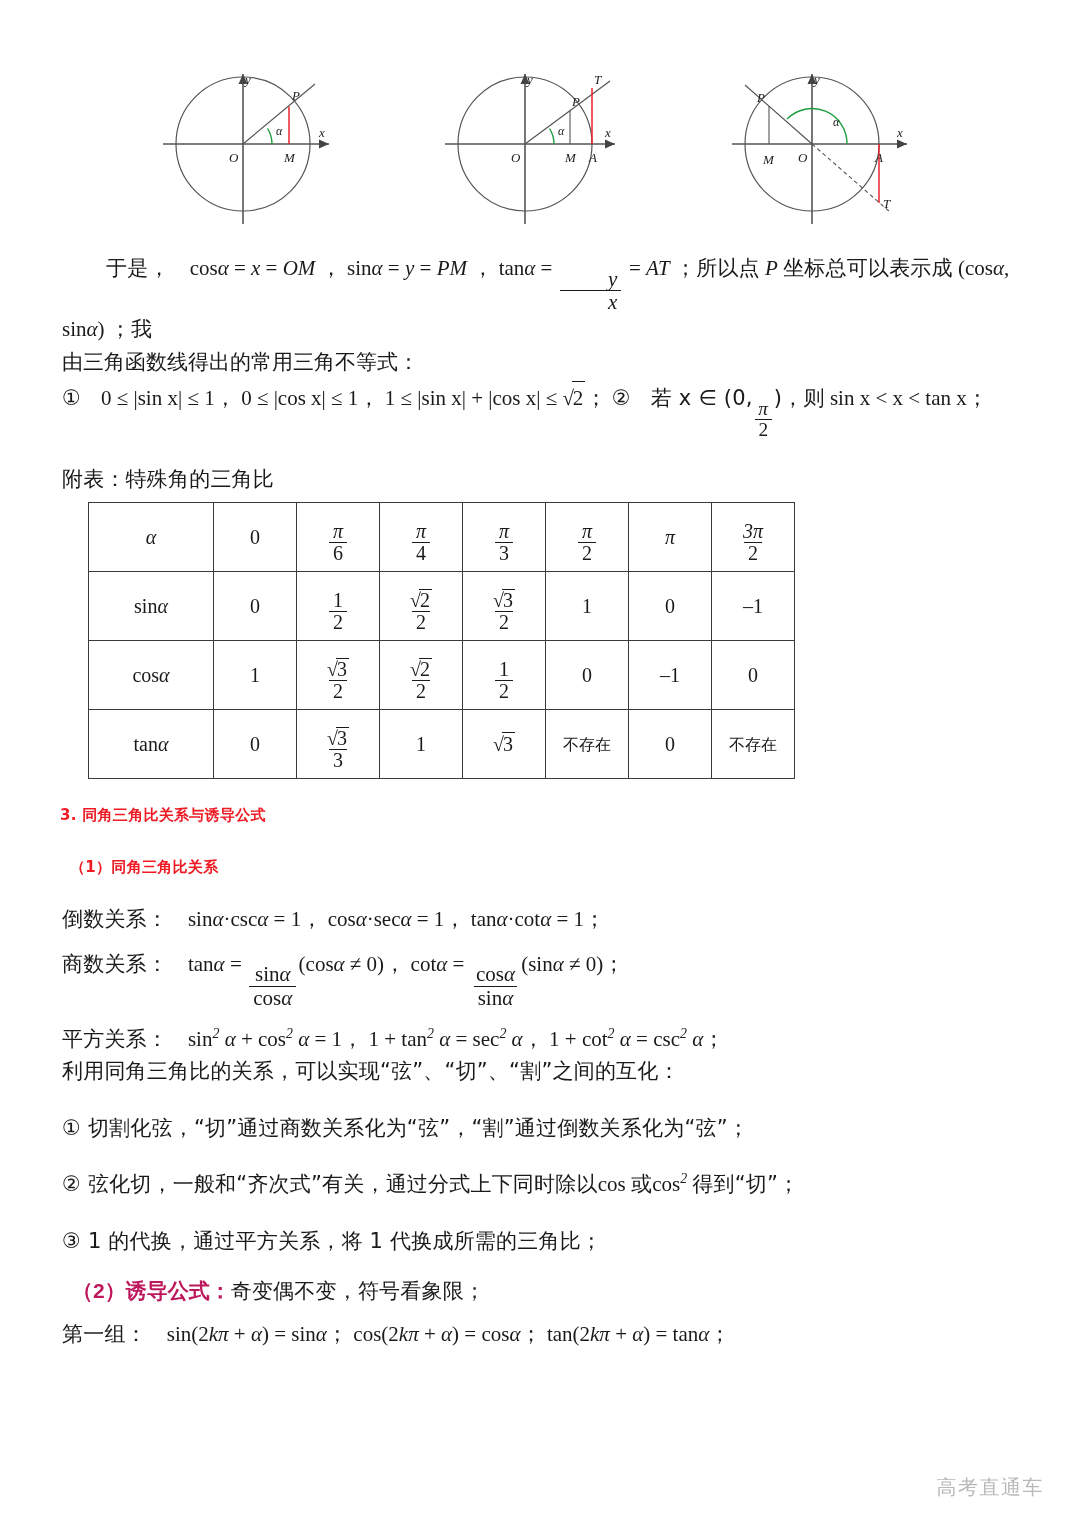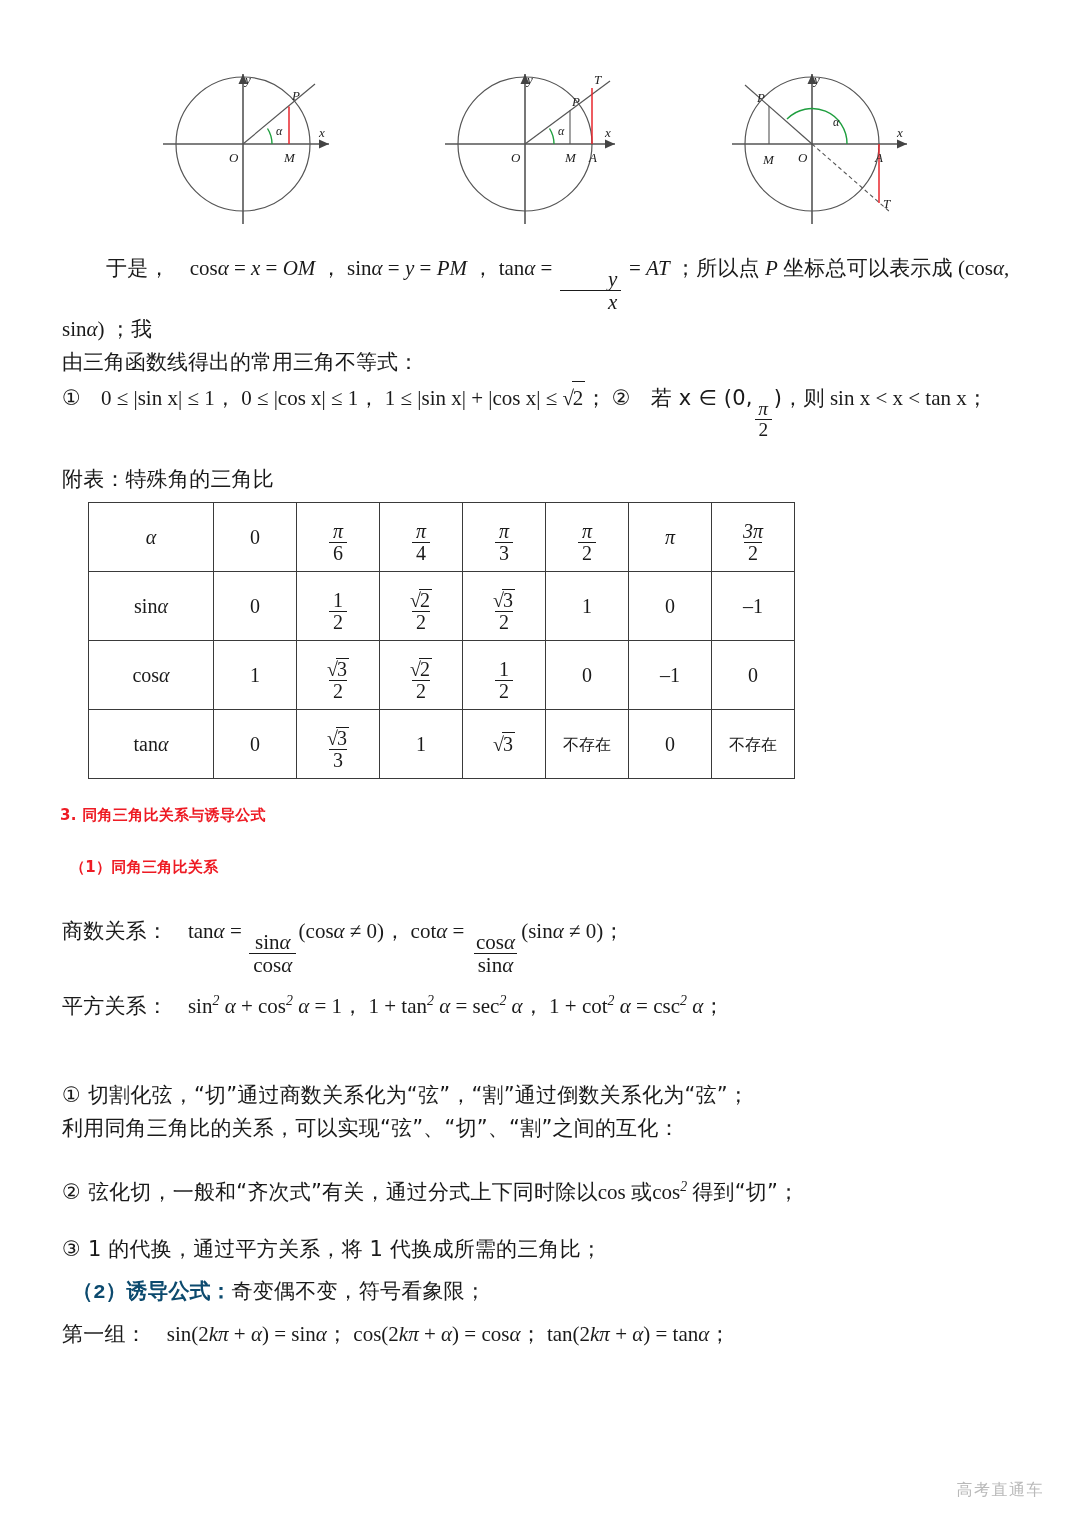--- a/index.html
+++ b/index.html
@@ -117,32 +117,32 @@
   
   .heading-red {
     position: absolute;
     color: #ee1b24;
     font-family: "DejaVu Sans", "Liberation Sans", sans-serif;
     font-weight: bold;
     font-size: 15px;
     letter-spacing: .3px;
   }
   .subhead-inline {
-    color: #0c4a6e;
-    font-family: Liberation Mono, monospace;
+    color: #be185d;
+    font-family: Liberation Sans, sans-serif;
     font-weight: bold;
   }
 
   
   .watermark {
     position: absolute;
     right: 36px;
     bottom: 26px;
     color: #b9b9b9;
-    font-size: 16px;
+    font-size: 20px;
     font-family: Liberation Mono, monospace;
     letter-spacing: 1.5px;
     user-select: none;
     text-align: center;
   }
 </style>
 </head>
 <body>
 
 <div class="page">
@@ -357,20 +357,27 @@
           <td class="c"><span class="notexist">不存在</span></td>
         </tr>
       </tbody>
     </table>
   </div>
 
   <div class="heading-red" style="left:60px; top:806px;">3. 同角三角比关系与诱导公式</div>
   <div class="heading-red" style="left:70px; top:858px;">（1）同角三角比关系</div>
 
   <div class="textblock" style="top:903px;">
+    <p class="para">
+      <span class="cjk">倒数关系：</span>
+      <span class="sp"></span>
+      <span class="mroman">sin<span class="mi">α</span>·csc<span class="mi">α</span> = 1</span><span class="cjk">，</span>
+      <span class="mroman">cos<span class="mi">α</span>·sec<span class="mi">α</span> = 1</span><span class="cjk">，</span>
+      <span class="mroman">tan<span class="mi">α</span>·cot<span class="mi">α</span> = 1</span><span class="cjk">；</span>
+    </p>
 
     <p class="para" style="margin-top:12px;">
       <span class="cjk">商数关系：</span>
       <span class="sp"></span>
       <span class="mroman">tan<span class="mi">α</span> =
         <span class="frac">
             <span class="num">sin<span class="mi">α</span></span>
             <span class="den">cos<span class="mi">α</span></span>
           </span>(cos<span class="mi">α</span> ≠ 0)</span><span class="cjk">，</span>
       <span class="mroman">cot<span class="mi">α</span> =
@@ -383,23 +390,23 @@
     <p class="para" style="margin-top:14px;">
       <span class="cjk">平方关系：</span>
       <span class="sp"></span>
       <span class="mroman">sin<span class="sup">2</span> <span class="mi">α</span> + cos<span class="sup">2</span> <span class="mi">α</span> = 1</span><span class="cjk">，</span>
       <span class="mroman">1 + tan<span class="sup">2</span> <span class="mi">α</span> = sec<span class="sup">2</span> <span class="mi">α</span></span><span class="cjk">，</span>
       <span class="mroman">1 + cot<span class="sup">2</span> <span class="mi">α</span> = csc<span class="sup">2</span> <span class="mi">α</span></span><span class="cjk">；</span>
     </p>
   </div>
 
   <div class="textblock" style="top:1055px;">
+    <p class="para cjk">利用同角三角比的关系，可以实现“弦”、“切”、“割”之间的互化：</p>
     <p class="para cjk" style="margin-top:24px;">① 切割化弦，“切”通过商数关系化为“弦”，“割”通过倒数关系化为“弦”；</p>
-    <p class="para cjk">利用同角三角比的关系，可以实现“弦”、“切”、“割”之间的互化：</p>
-    <p class="para" style="margin-top:32px;">
+    <p class="para" style="margin-top:24px;">
       <span class="cjk">② 弦化切，一般和“齐次式”有关，通过分式上下同时除以</span><span class="mroman">cos</span>
       <span class="cjk">或</span><span class="mroman">cos<span class="sup">2</span></span>
       <span class="cjk">得到“切”；</span>
     </p>
     <p class="para cjk" style="margin-top:24px;">③ 1 的代换，通过平方关系，将 1 代换成所需的三角比；</p>
   </div>
 
   <div class="textblock" style="top:1275px; left:72px;">
     <p class="para">
       <span class="subhead-inline">（2）诱导公式：</span><span class="cjk">奇变偶不变，符号看象限；</span>

